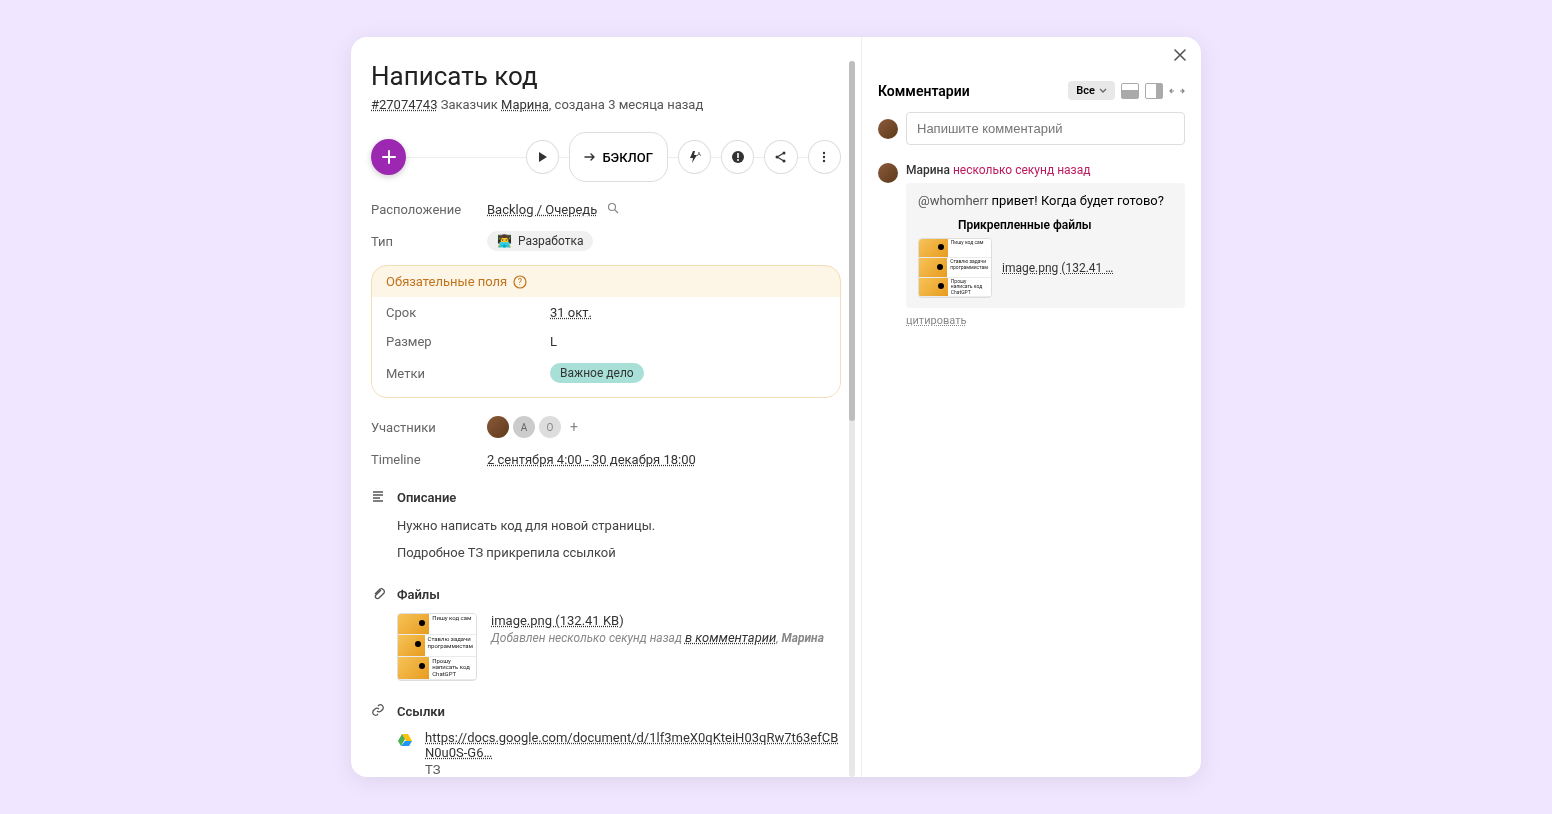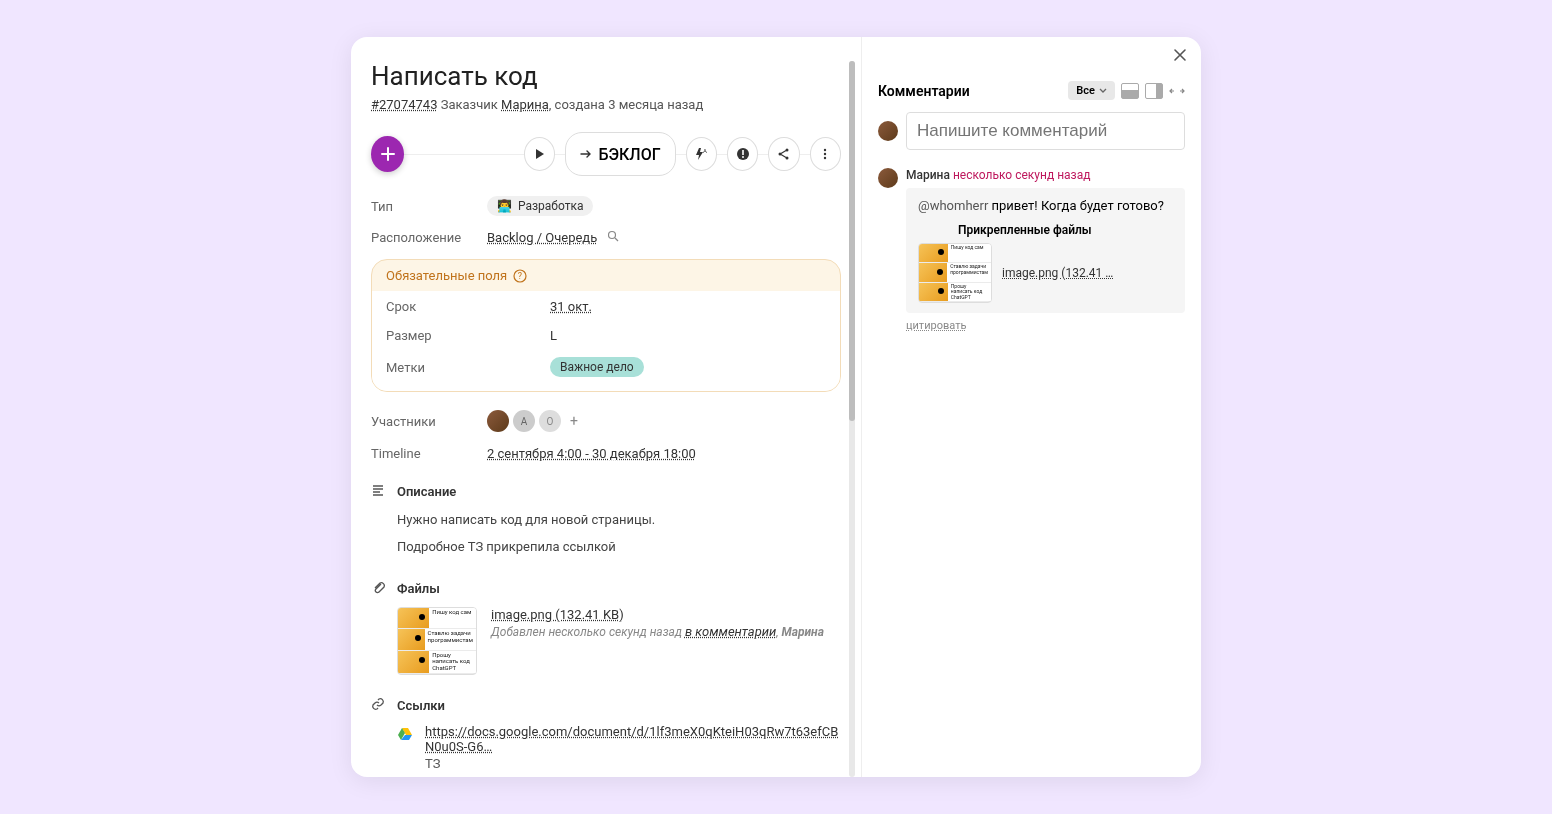--- a/index.html
+++ b/index.html
@@ -94,29 +94,29 @@
   width:34px; height:34px;
   border-radius:50%;
   border:1px solid #ddd;
   background:#fff;
   display:flex;align-items:center;justify-content:center;
   cursor:pointer;
   z-index:1;
   font-size:14px;
 }
 .pill-btn {
-  height:44px;
+  height:50px;
   border-radius:17px;
   border:1px solid #ddd;
   background:#fff;
   padding: 0 14px;
   display:flex;align-items:center;
   gap:6px;
   cursor:pointer;
-  font-size:16px;
+  font-size:13px;
   font-weight:500;
   z-index:1;
 }
 
 .frow { display:flex; align-items:center; margin-bottom: 14px; font-size:13px; }
 .flabel { width: 116px; color:#666; }
 .fval { color:#333; }
 .fval a { color:#333; text-decoration: underline dotted; }
 .chip {
   display:inline-flex;
@@ -171,21 +171,21 @@
 .side-h { display:flex;align-items:center;justify-content:space-between;font-size:14px;font-weight:600;margin-top:28px;margin-bottom:12px; }
 .side-tools { display:flex;gap:6px;align-items:center; }
 .filter-chip { background:#e8e8e8;border-radius:4px;padding:3px 8px;font-size:11px;display:flex;align-items:center;gap:4px;cursor:pointer; }
 .side-tools .t { width:18px;height:16px;border:1px solid #aaa;border-radius:2px;cursor:pointer; }
 .comment-input-row { display:flex;gap:8px;align-items:center;margin-bottom:18px; }
 .comment-input {
   flex:1;
   border:1px solid #ddd;
   border-radius:4px;
   padding:8px 10px;
-  font-size:17px;
+  font-size:13px;
   color:#701a75;
 }
 .comment { display:flex;gap:8px; }
 .comment-body { flex:1; }
 .c-head { font-size:12px;margin-bottom:6px; }
 .c-head .who { color:#333;font-weight:500; }
 .c-head .when { color:#be185d; }
 .c-bubble { background:#f5f5f5;border-radius:4px;padding:10px 12px;font-size:13px; }
 .c-bubble .mention { color:#555; }
 .c-bubble .att-h { font-size:12px;font-weight:600;margin:10px 0 6px 0;padding-left:40px; }
@@ -262,38 +262,38 @@
       <div class="rbtn">
         <svg width="14" height="14" viewBox="0 0 14 14">
             <circle cx="7" cy="3" r="1.2" fill="#333"></circle>
             <circle cx="7" cy="7" r="1.2" fill="#333"></circle>
             <circle cx="7" cy="11" r="1.2" fill="#333"></circle>
           </svg>
       </div>
     </div>
 
     <div class="frow">
-      <div class="flabel">Тип</div>
-      <div class="fval">
-        <span class="chip">
-          <span>👨‍💻</span>
-          <span>Разработка</span>
-        </span>
-      </div>
-    </div>
-
-    <div class="frow">
       <div class="flabel">Расположение</div>
       <div class="fval">
         <a href="#">Backlog / Очередь</a>
         <span class="search-sm">
           <svg width="12" height="12" viewBox="0 0 12 12">
               <circle cx="5" cy="5" r="3.5" stroke="#888" fill="none" stroke-width="1.2"></circle>
               <path d="M8 8l3 3" stroke="#888" stroke-width="1.2"></path>
             </svg>
+        </span>
+      </div>
+    </div>
+
+    <div class="frow">
+      <div class="flabel">Тип</div>
+      <div class="fval">
+        <span class="chip">
+          <span>👨‍💻</span>
+          <span>Разработка</span>
         </span>
       </div>
     </div>
 
     <div class="req-box">
       <div class="req-head">
         <span>Обязательные поля</span>
         <svg width="14" height="14" viewBox="0 0 14 14">
             <circle cx="7" cy="7" r="6" stroke="#c0731c" fill="none" stroke-width="1.2"></circle>
             <text x="7" y="10" font-size="9" text-anchor="middle" fill="#c0731c">?</text>

